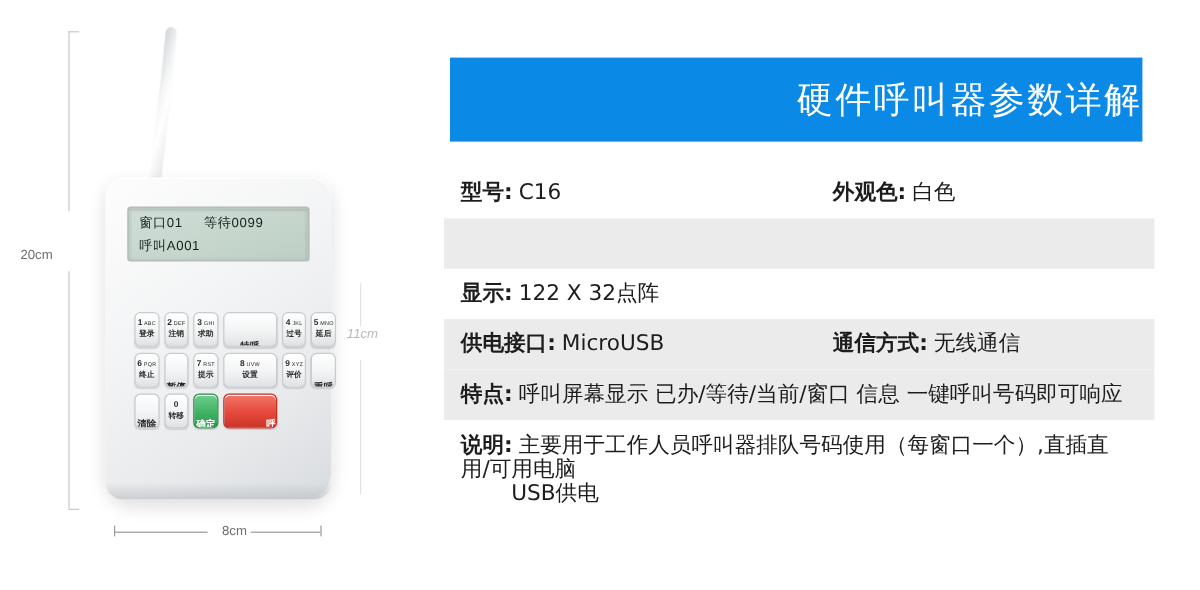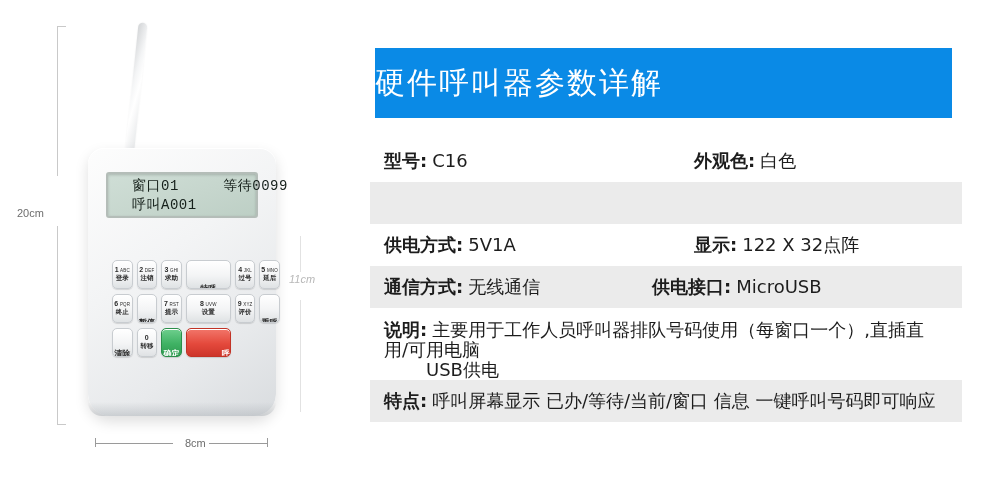--- a/index.html
+++ b/index.html
@@ -90,27 +90,26 @@
     left: 106px; top: 172px;
     width: 152px; height: 46px;
     background: linear-gradient(160deg, #cfded6 0%, #c6d6cd 55%, #bdcfc5 100%);
     border: 2px solid #b4bdb8;
     border-radius: 3px;
     box-shadow: inset 0 1px 3px rgba(0,0,0,0.18);
     padding: 3px 8px 0 8px;
     box-sizing: border-box;
   }
   .lcd-line {
-    font-family: Liberation Mono, monospace;
-    font-size: 14px;
+    font-family: Liberation Sans, sans-serif;
+    font-size: 11px;
     color: #16201b;
     line-height: 19px;
     white-space: pre;
     letter-spacing: 0.5px;
-    margin-left: 16px;
   }
 
   
   #keypad {
     position: absolute;
     left: 112px; top: 260px;
     width: 168px;
     display: grid;
     grid-template-columns: repeat(6, 1fr);
     gap: 5px 4px;
@@ -168,21 +167,21 @@
     left: 360px; top: 0;
     width: 640px; height: 492px;
   }
   #spec-title-bar {
     position: absolute;
     left: 15px; top: 48px;
     width: 577px; height: 70px;
     background: #0a8ae6;
     display: flex;
     align-items: center;
-    justify-content: flex-start;
+    justify-content: flex-end;
   }
   #spec-title {
     font-family: "DejaVu Sans", sans-serif;
     color: #ffffff;
     font-size: 30px;
     letter-spacing: 2px;
     font-weight: normal;
   }
 
   #spec-table {
@@ -332,42 +331,38 @@
           <span class="spec-val">C16</span>
         </div>
         <div class="spec-cell right">
           <span class="spec-key">外观色:</span>
           <span class="spec-val">白色</span>
         </div>
       </div>
       <div class="spec-row shaded">
       </div>
       <div class="spec-row">
-        <div class="spec-cell left">
-          <span class="spec-key">供电方式:</span>
-          <span class="spec-val">5V1A</span>
-        </div>
         <div class="spec-cell right">
           <span class="spec-key">显示:</span>
           <span class="spec-val">122 X 32点阵</span>
         </div>
       </div>
       <div class="spec-row shaded">
+        <div class="spec-cell left">
+          <span class="spec-key">供电接口:</span>
+          <span class="spec-val">MicroUSB</span>
+        </div>
         <div class="spec-cell right">
           <span class="spec-key">通信方式:</span>
           <span class="spec-val">无线通信</span>
         </div>
-        <div class="spec-cell left">
-          <span class="spec-key">供电接口:</span>
-          <span class="spec-val">MicroUSB</span>
-        </div>
-      </div>
-      <div class="spec-row tall">
-        <div class="spec-cell full block"><span class="spec-key">说明:</span><span class="spec-val">主要用于工作人员呼叫器排队号码使用（每窗口一个）,直插直用/可用电脑</span><span class="spec-val-line2">USB供电</span></div>
       </div>
       <div class="spec-row shaded">
         <div class="spec-cell full">
           <span class="spec-key">特点:</span>
           <span class="spec-val">呼叫屏幕显示 已办/等待/当前/窗口 信息 一键呼叫号码即可响应</span>
         </div>
       </div>
+      <div class="spec-row tall">
+        <div class="spec-cell full block"><span class="spec-key">说明:</span><span class="spec-val">主要用于工作人员呼叫器排队号码使用（每窗口一个）,直插直用/可用电脑</span><span class="spec-val-line2">USB供电</span></div>
+      </div>
     </div>
 </div>
 
 </body></html>

